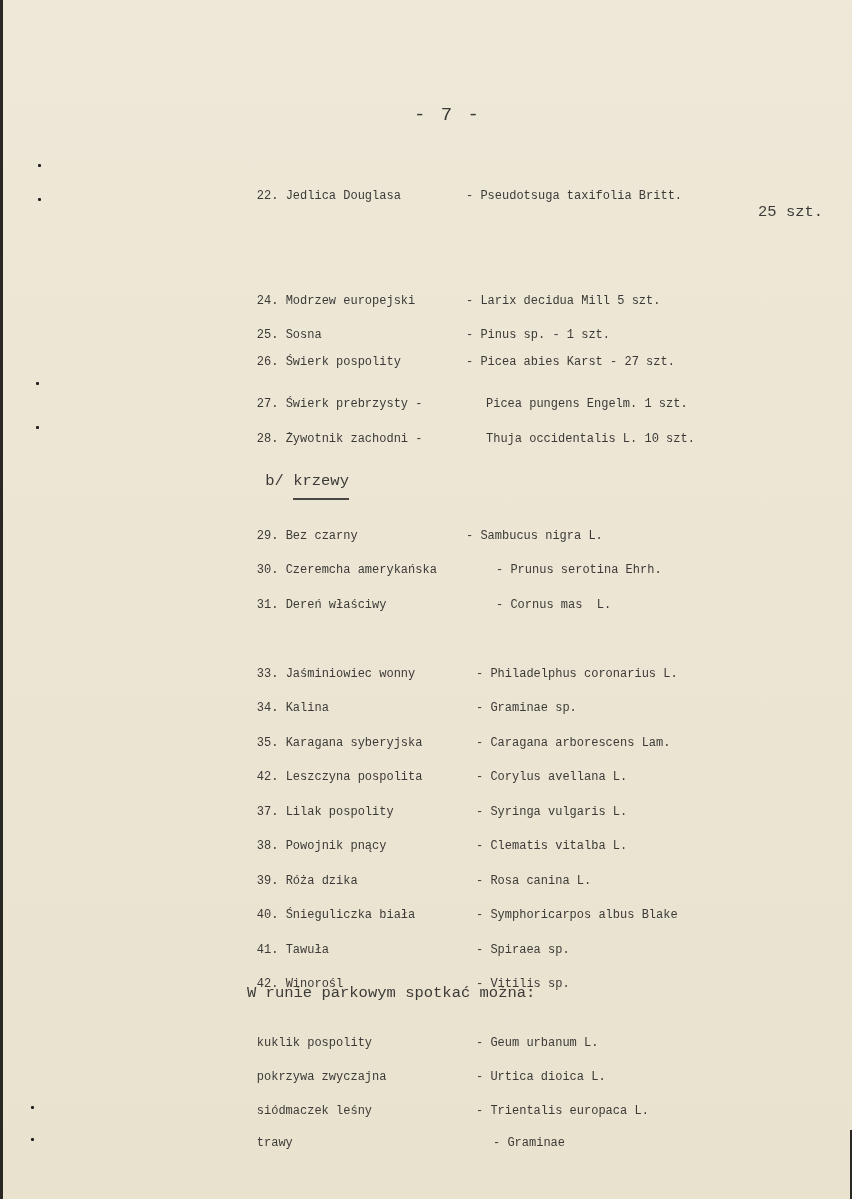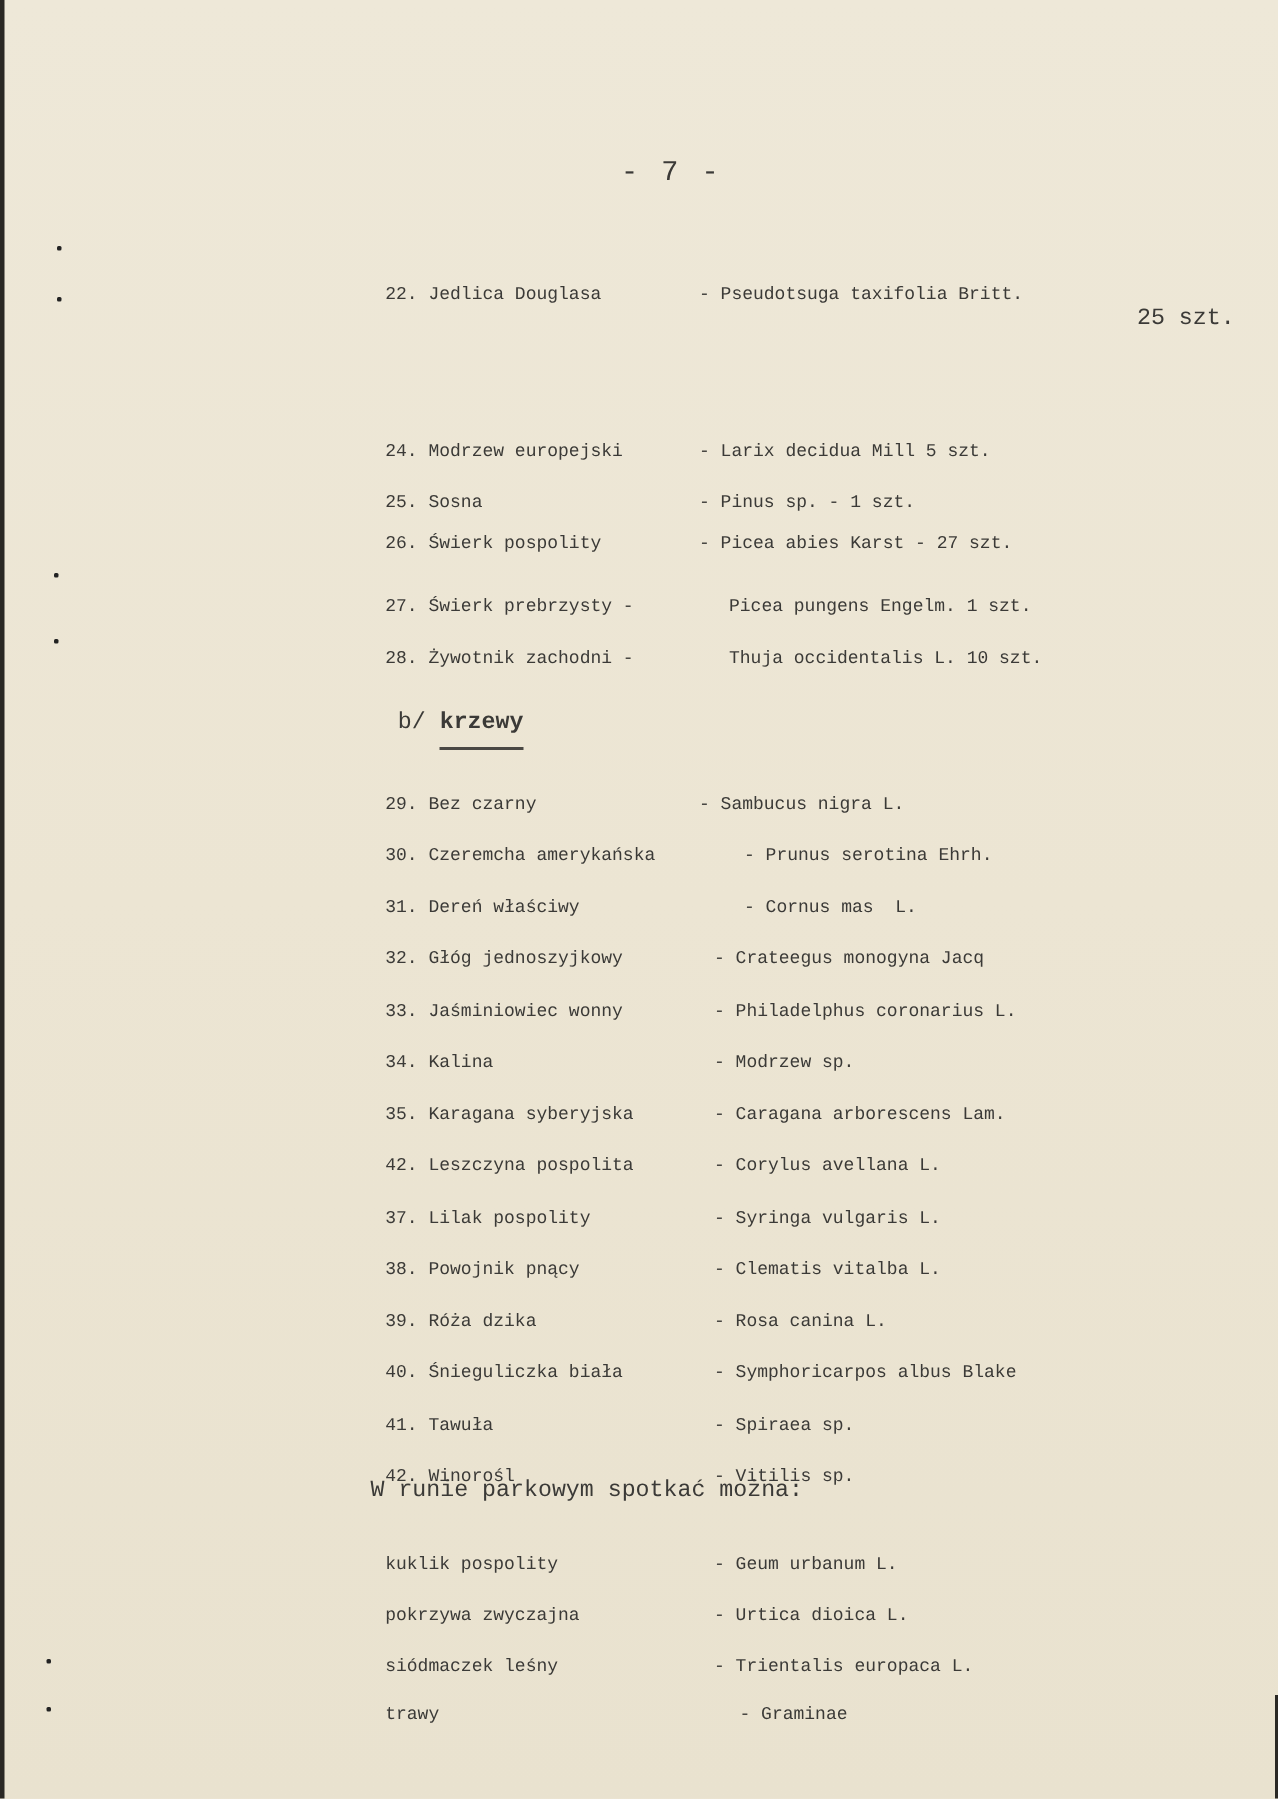--- a/index.html
+++ b/index.html
@@ -29,21 +29,21 @@
   }
   .line {
     position: absolute; left: 228px; font-size: 12px; white-space: pre; height: 20px; line-height: 20px;
   }
   .line .col2 { position: absolute; white-space: pre; }
   .qty-right { position: absolute; left: 758px; top: 203px; font-size: 15.5px; white-space: pre; }
   .section {
     position: absolute; left: 228px; top: 454px; font-size: 15.5px; white-space: pre;
   }
   .section .underline-part {
-    border-bottom: 2px solid #4a4844; padding-bottom: 8px; font-weight: bold;
+    border-bottom: 2px solid #4a4844; padding-bottom: 8px;
   }
   .intro { position: absolute; left: 247px; top: 979px; font-size: 15.5px; white-space: pre; }
 </style>
 </head>
 <body>
 
 <div class="page">
   <div class="edge-left"></div>
   <div class="edge-right"></div>
   <div class="mark" style="left:38px;top:164px"></div>
@@ -82,28 +82,25 @@
 
   <div class="line" style="top:506px">
     <span>29.</span> <span>Bez czarny</span><span class="col2" style="left:238px">- Sambucus nigra L.</span>
   </div>
   <div class="line" style="top:540px">
     <span>30.</span> <span>Czeremcha amerykańska</span><span class="col2" style="left:268px">- Prunus serotina Ehrh.</span>
   </div>
   <div class="line" style="top:575px">
     <span>31.</span> <span>Dereń właściwy</span><span class="col2" style="left:268px">- Cornus mas  L.</span>
   </div>
-  <div class="line" style="top:609px">
-    <span>32.</span> <span>Głóg jednoszyjkowy</span><span class="col2" style="left:248px">- Crateegus monogyna Jacq</span>
-  </div>
   <div class="line" style="top:644px">
     <span>33.</span> <span>Jaśminiowiec wonny</span><span class="col2" style="left:248px">- Philadelphus coronarius L.</span>
   </div>
   <div class="line" style="top:678px">
-    <span>34.</span> <span>Kalina</span><span class="col2" style="left:248px">- Modrzew sp.</span>
+    <span>34.</span> <span>Kalina</span><span class="col2" style="left:248px">- Graminae sp.</span>
   </div>
   <div class="line" style="top:713px">
     <span>35.</span> <span>Karagana syberyjska</span><span class="col2" style="left:248px">- Caragana arborescens Lam.</span>
   </div>
   <div class="line" style="top:747px">
     <span>42.</span> <span>Leszczyna pospolita</span><span class="col2" style="left:248px">- Corylus avellana L.</span>
   </div>
   <div class="line" style="top:782px">
     <span>37.</span> <span>Lilak pospolity</span><span class="col2" style="left:248px">- Syringa vulgaris L.</span>
   </div>

